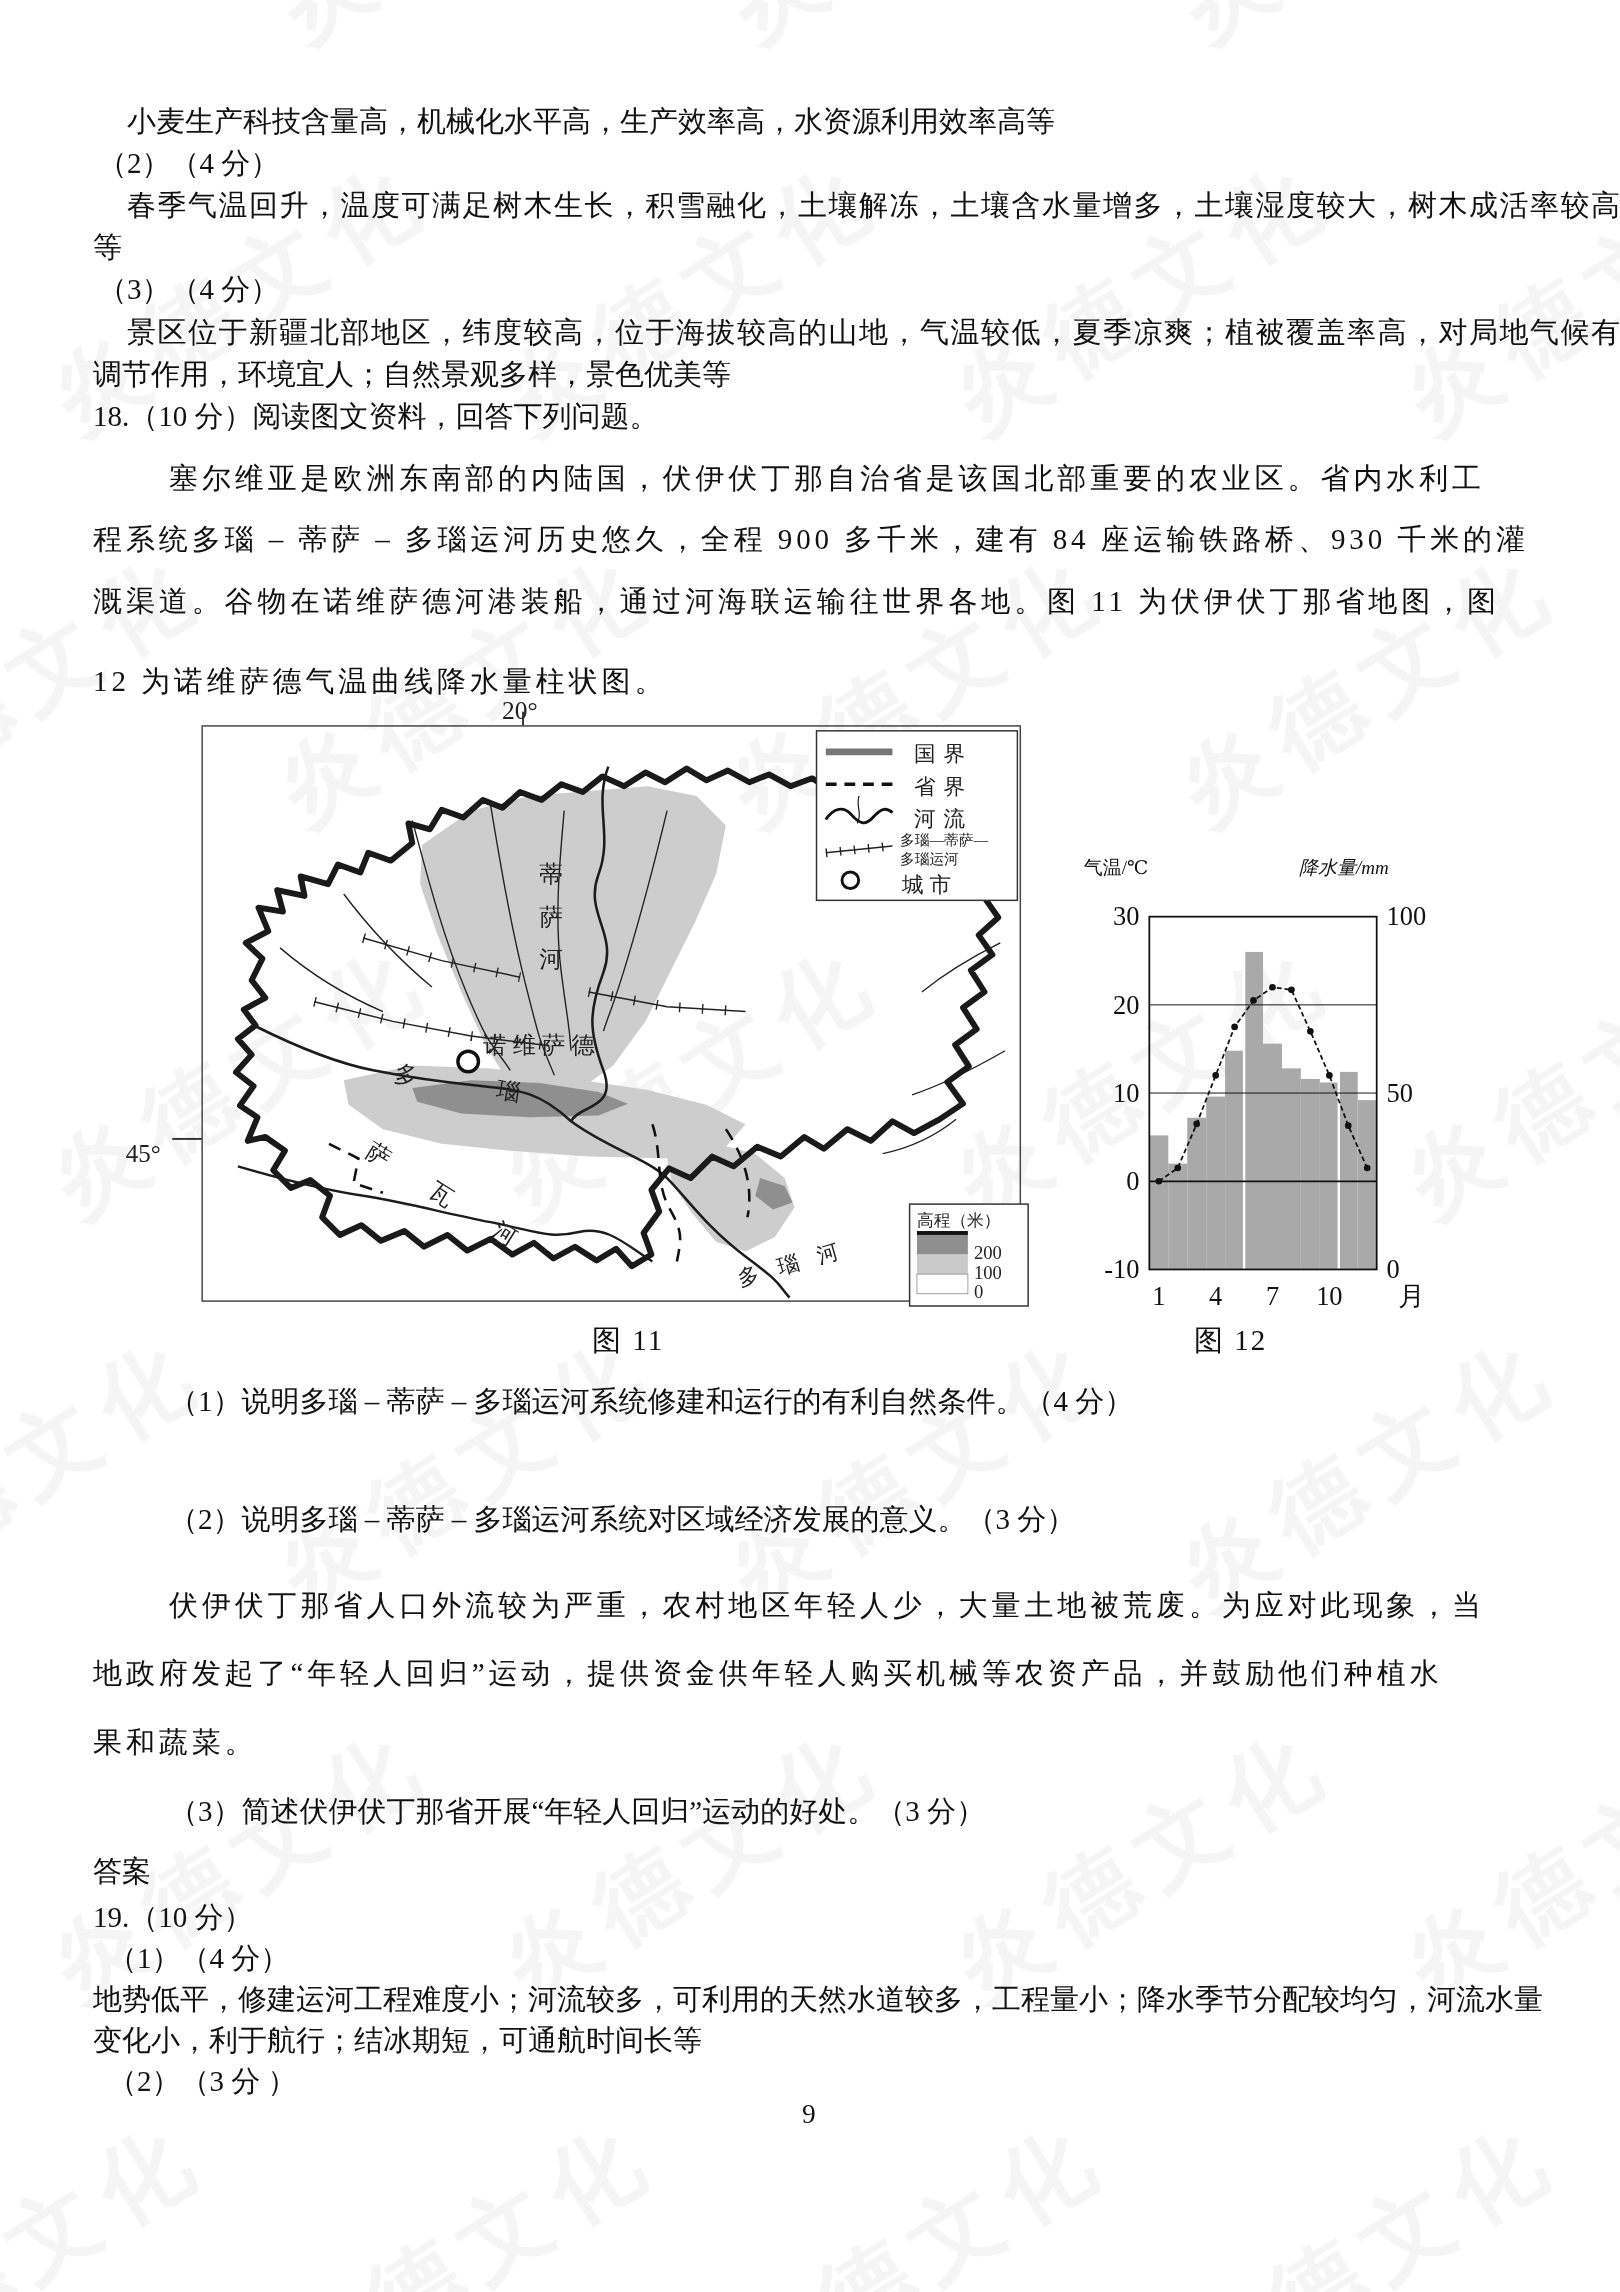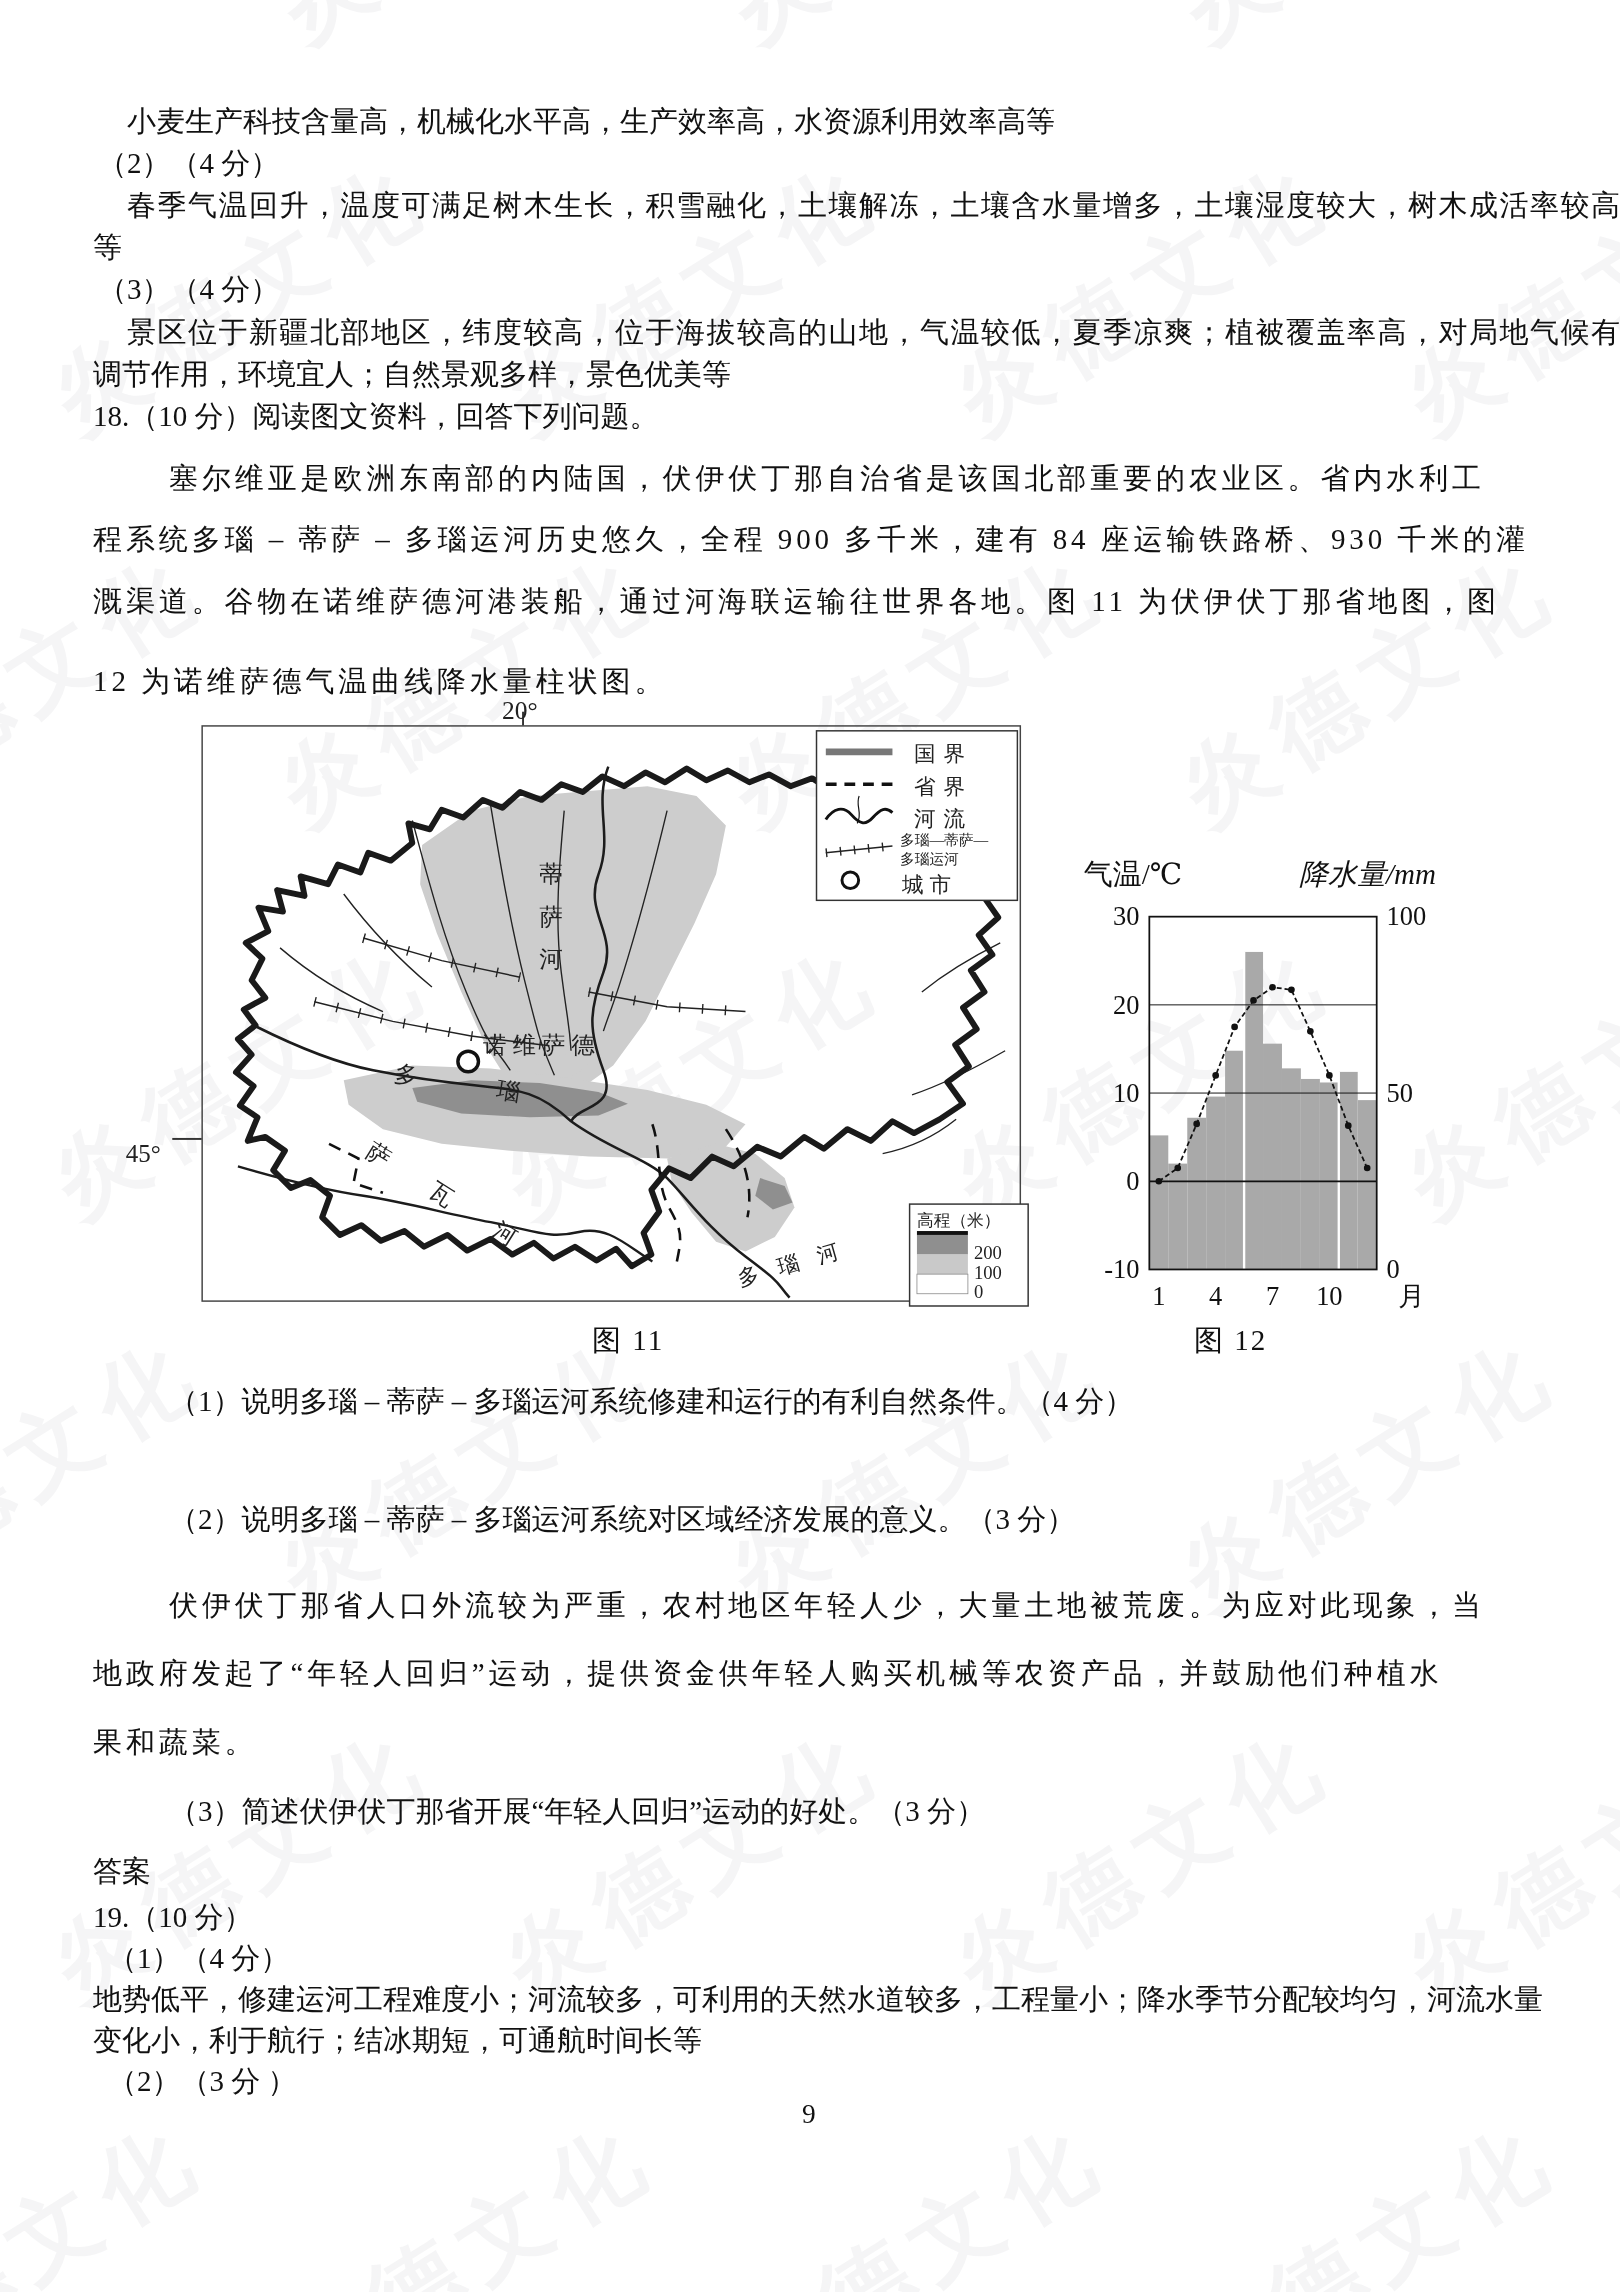--- a/index.html
+++ b/index.html
@@ -11,21 +11,21 @@
   .line{position:absolute;white-space:nowrap;font-size:29px;line-height:1.2;color:#111;}
   .b{font-weight:normal;}
   .ls1{letter-spacing:1.5px;}
   .ls4{letter-spacing:3.9px;}
   .wm{position:absolute;font-size:90px;letter-spacing:15.7px;color:rgba(110,110,130,0.07);
       transform:rotate(-32deg);white-space:nowrap;pointer-events:none;font-weight:bold;}
   .fig{position:absolute;}
   .maplabel{position:absolute;white-space:nowrap;color:#222;}
   .vert{writing-mode:vertical-rl;}
   .caption{position:absolute;font-size:29px;letter-spacing:2px;}
-  .chartTitle{position:absolute;font-size:29px;color:#111;white-space:nowrap;}
+  .chartTitle{position:absolute;font-size:19px;color:#111;white-space:nowrap;}
   svg{display:block;}
 </style>
 </head>
 <body>
 
 <div id="wm-layer">
     <span class="wm" style="left: -196px; top: -157px;">炎德文化</span>
     <span class="wm" style="left: 255px; top: -157px;">炎德文化</span>
     <span class="wm" style="left: 706px; top: -157px;">炎德文化</span>
     <span class="wm" style="left: 1157px; top: -157px;">炎德文化</span>

